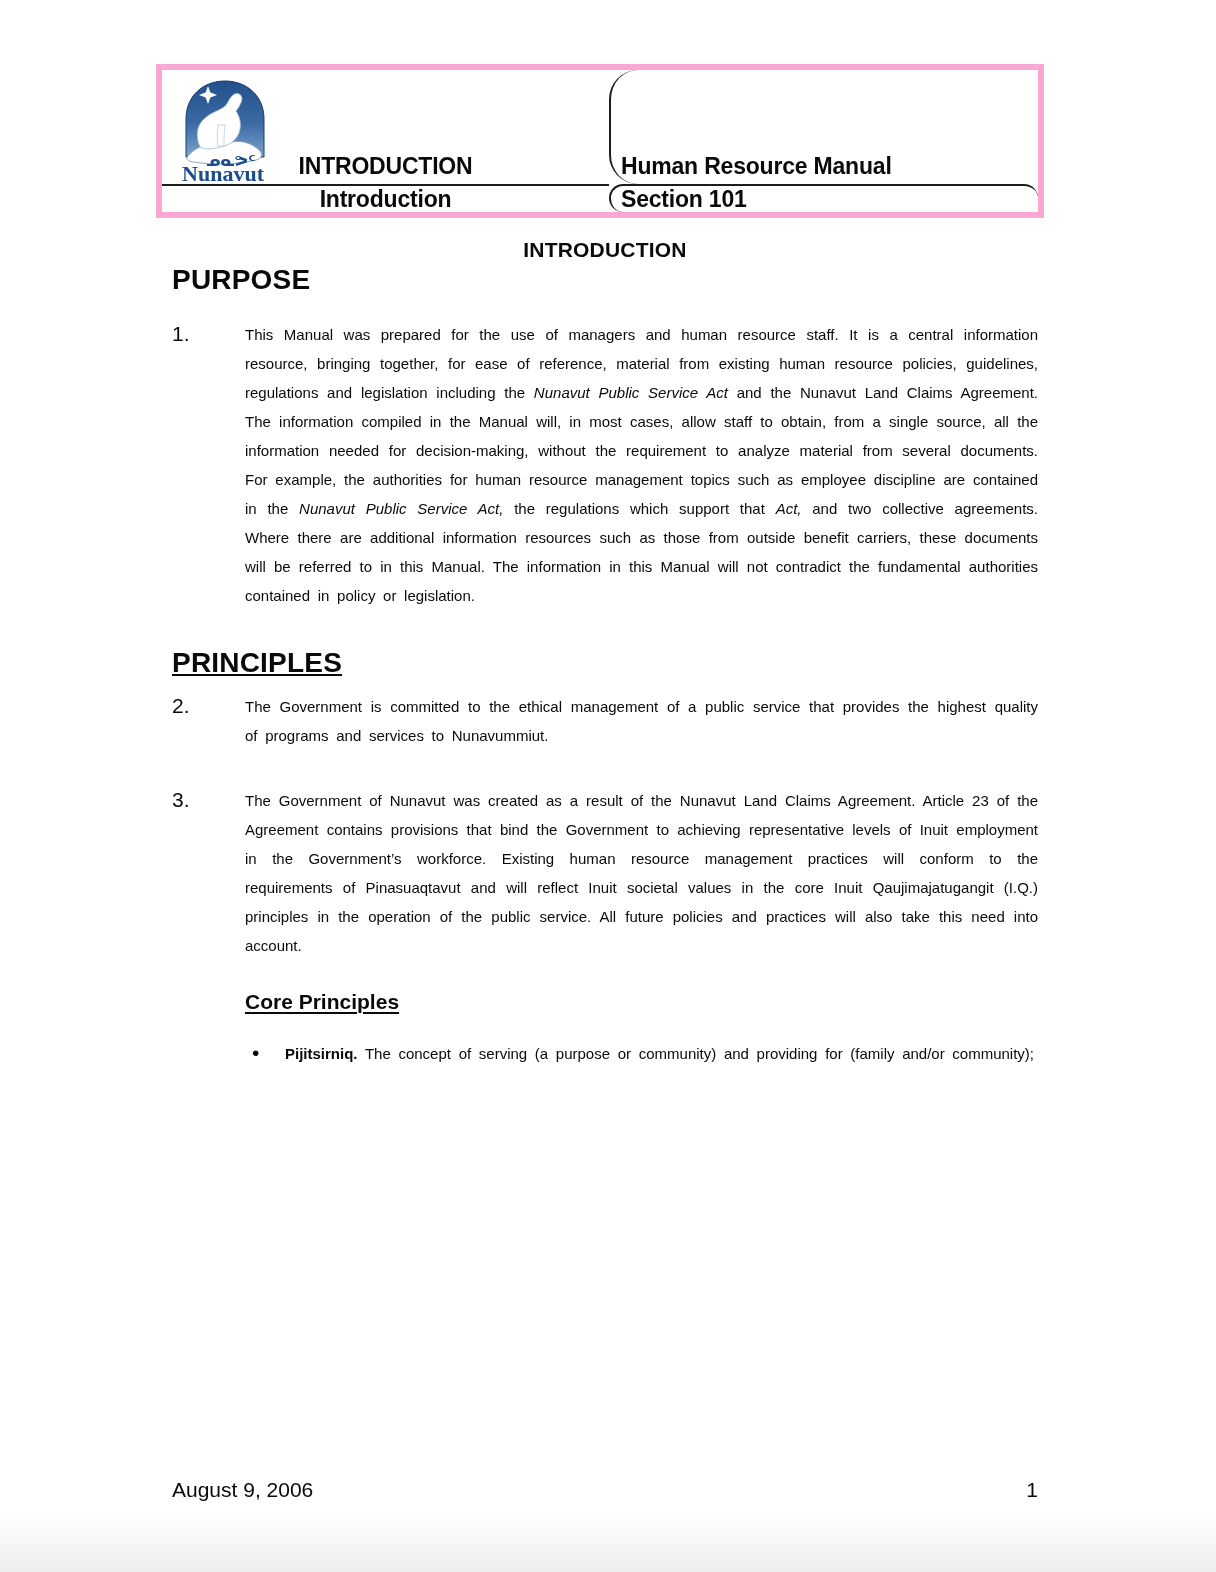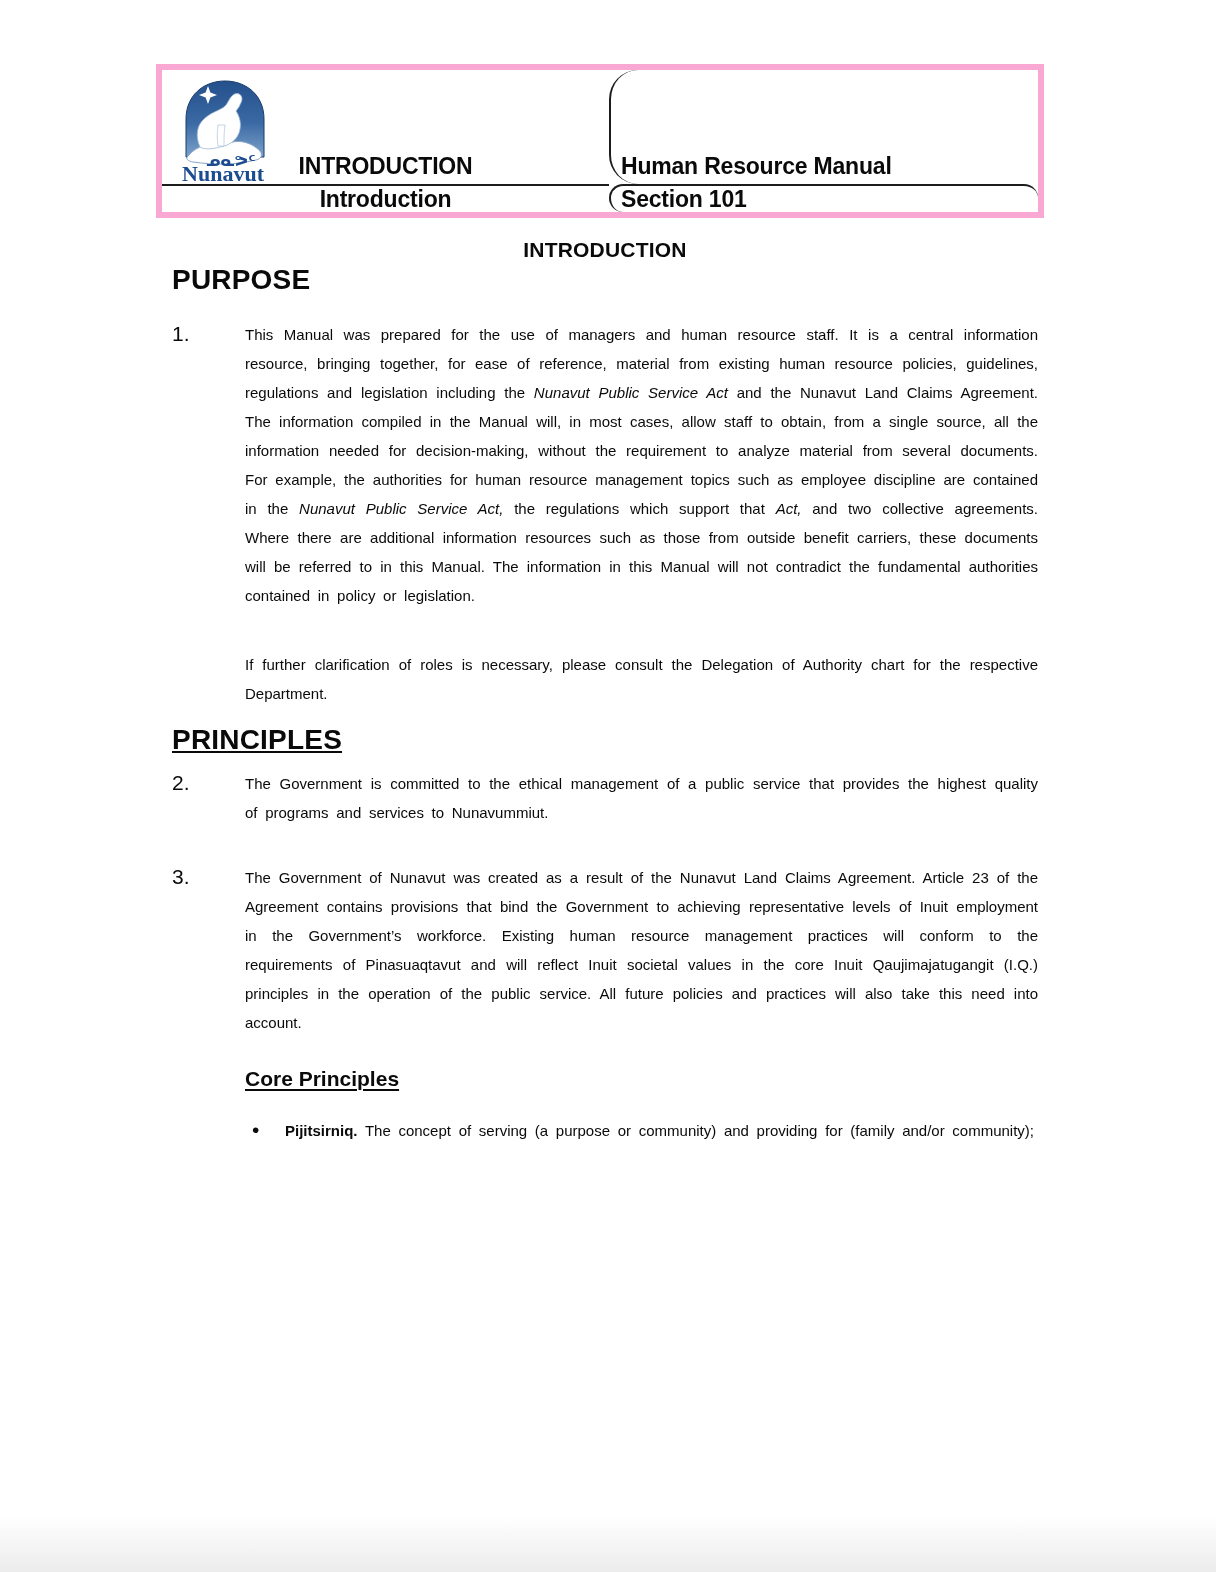--- a/index.html
+++ b/index.html
@@ -124,23 +124,20 @@
   <div class="content">
     <div class="doc-title">INTRODUCTION</div>
 
     <div class="section-heading h-purpose">PURPOSE</div>
 
     <div class="numbered p1">
       <span class="num">1.</span>
       <div class="body-text"><span>This Manual was prepared for the use of managers and human resource staff.  It is a central information resource, bringing together, for ease of reference, material from existing human resource policies, guidelines, regulations and legislation including the </span><span style="font-style: italic;">Nunavut Public Service Act</span><span> and the Nunavut Land Claims Agreement. The information compiled in the Manual will, in most cases, allow staff to obtain, from a single source, all the information needed for decision-making, without the requirement to analyze material from several documents.  For example, the authorities for human resource management topics such as employee discipline are contained in the </span><span style="font-style: italic;">Nunavut Public Service Act,</span><span> the regulations which support that </span><span style="font-style: italic;">Act,</span><span> and two collective agreements.  Where there are additional information resources such as those from outside benefit carriers, these documents will be referred to in this Manual. The information in this Manual will not contradict the fundamental authorities contained in policy or legislation.</span></div>
     </div>
 
-    <div class="p1b">
-      <div class="body-text">If further clarification of roles is necessary, please consult the Delegation of Authority chart for the respective Department.</div>
-    </div>
 
     <div class="section-heading h-principles">PRINCIPLES</div>
 
     <div class="numbered p2">
       <span class="num">2.</span>
       <div class="body-text">The Government is committed to the ethical management of a public service that provides the highest quality of programs and services to Nunavummiut.</div>
     </div>
 
     <div class="numbered p3">
       <span class="num">3.</span>
@@ -150,15 +147,19 @@
     <div class="h-core">
       <span class="underlined">Core Principles</span>
     </div>
 
     <div class="bullet-item">
       <span class="bullet-marker">•</span>
       <div class="body-text"><span style="font-weight: bold;">Pijitsirniq.</span><span>  The concept of serving (a purpose or community) and providing for (family and/or community);</span></div>
     </div>
   </div>
 
+  <div class="footer">
+    <span>August 9, 2006</span>
+    <span>1</span>
+  </div>
 
   <div class="page-bottom-shade"></div>
 </div>
 
 </body></html>

